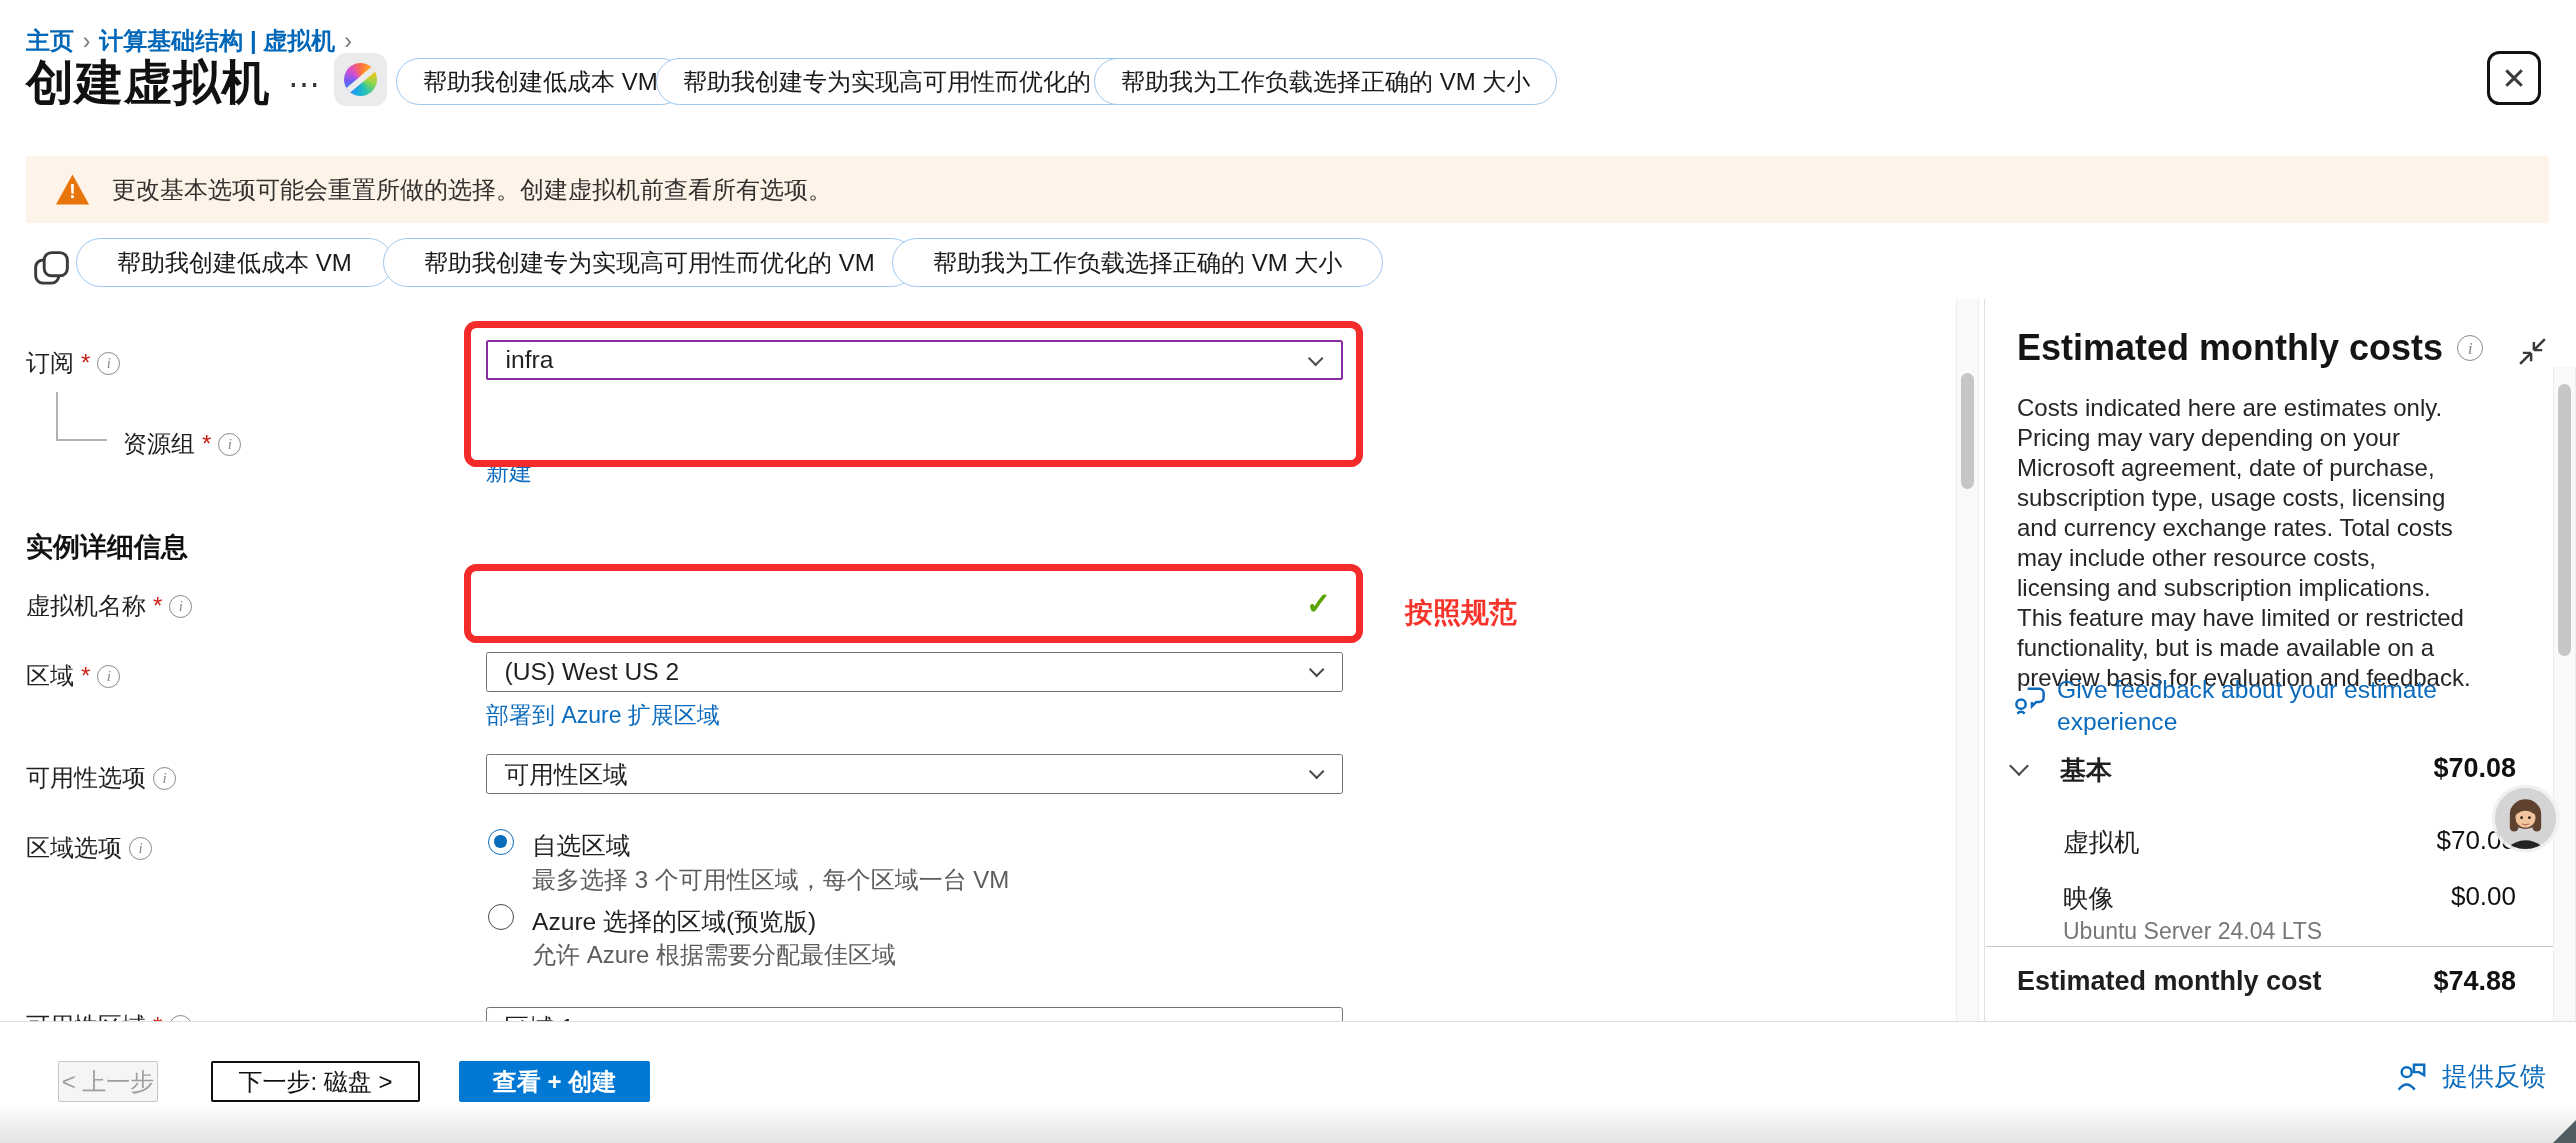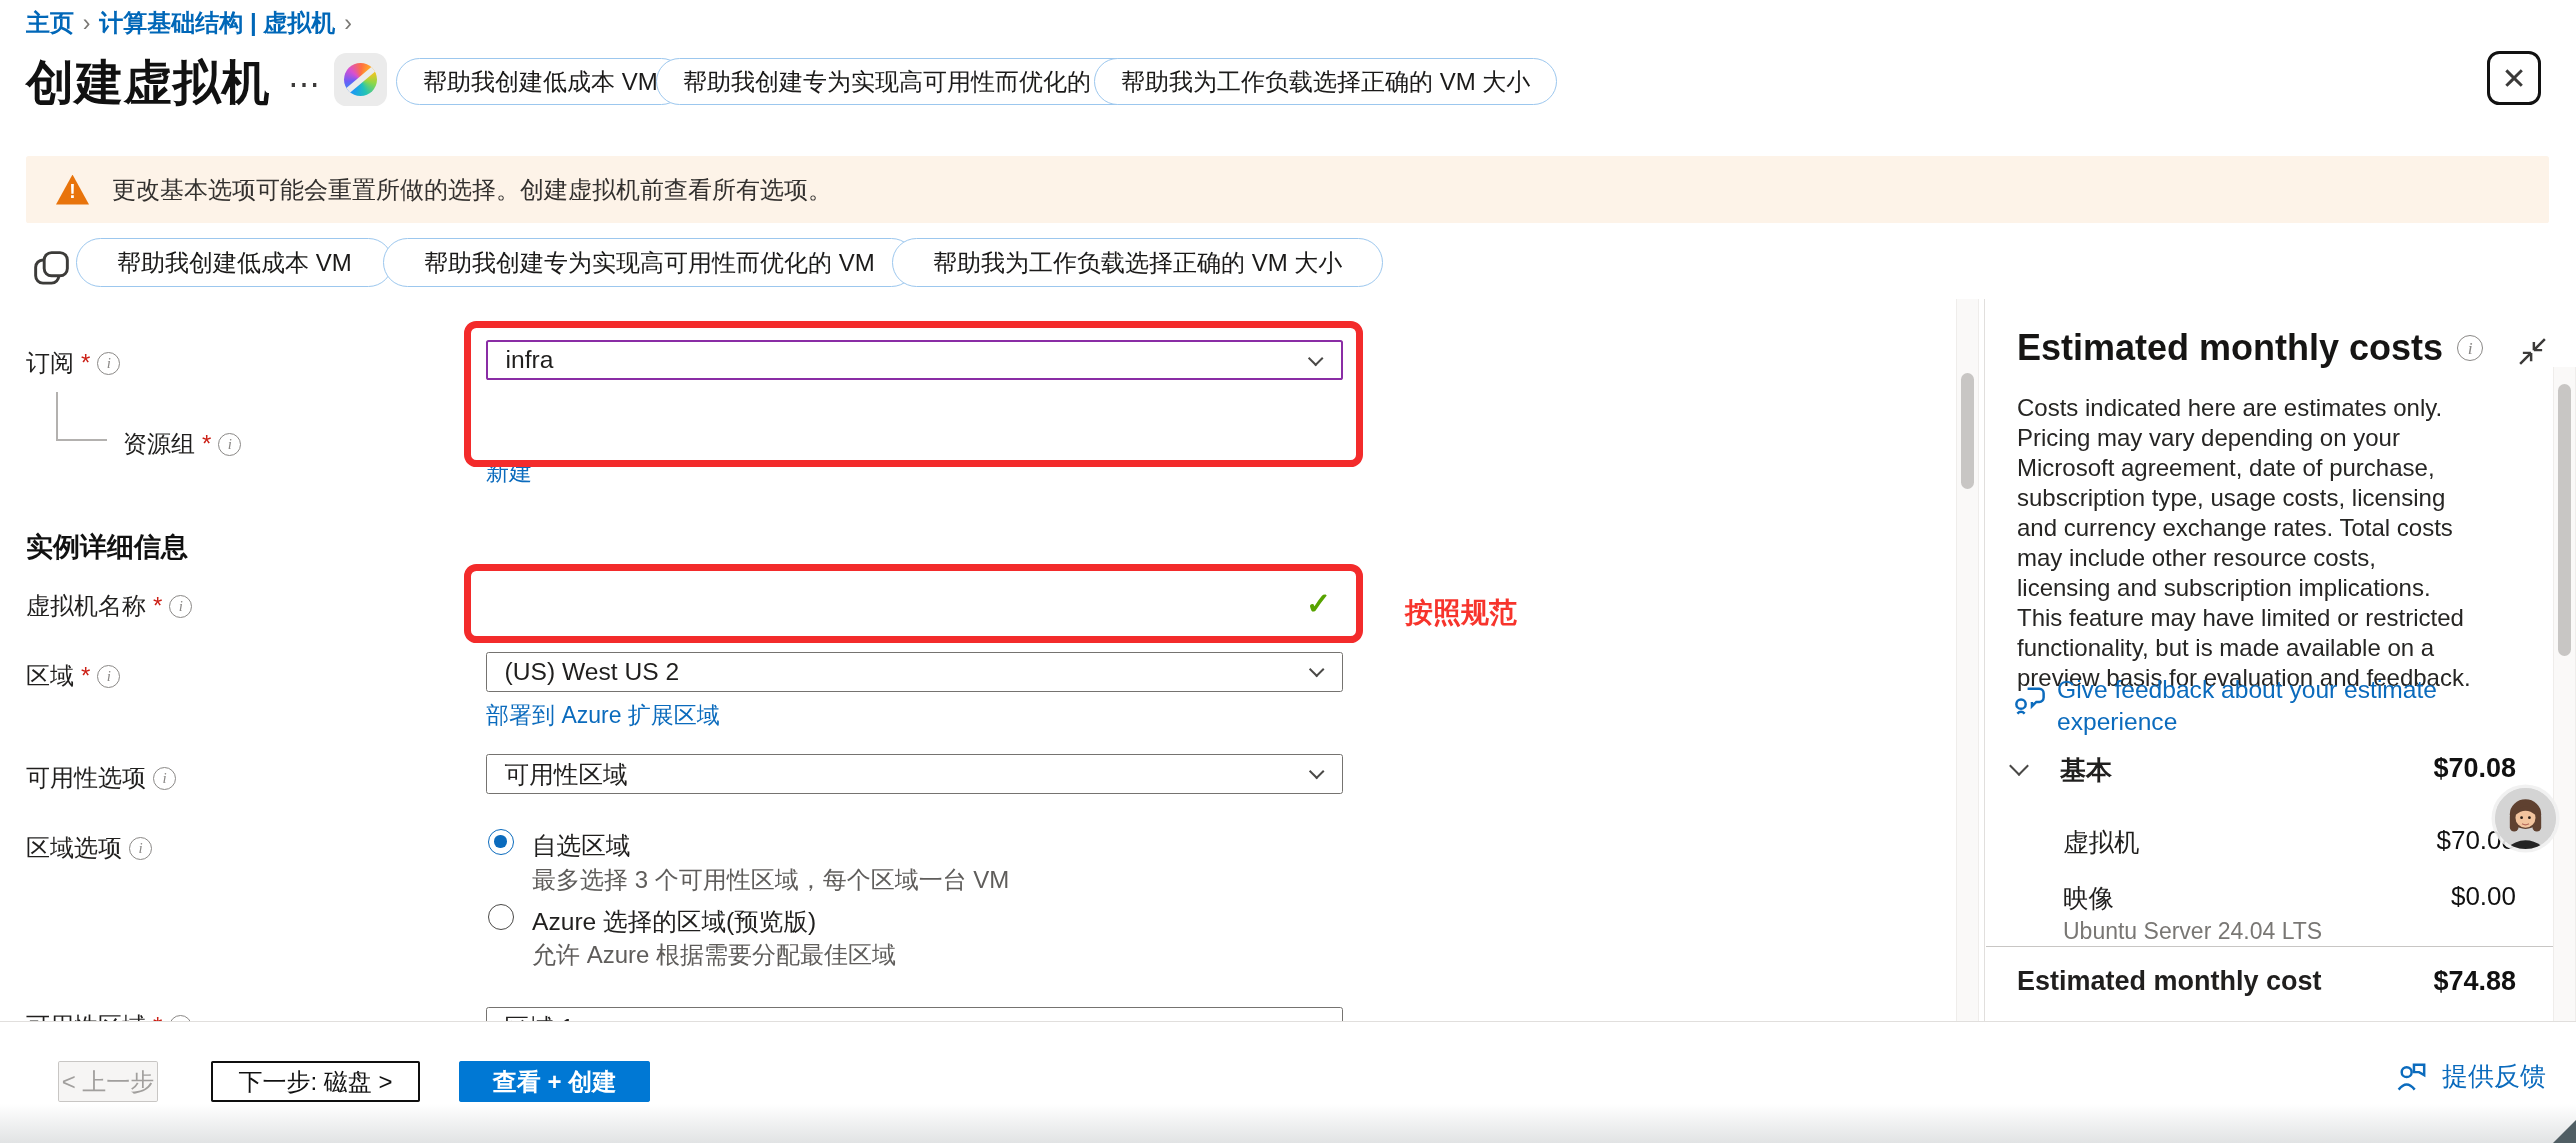--- a/index.html
+++ b/index.html
@@ -82,21 +82,21 @@
   svg { display:block; }
   .clip-area { position:absolute; left:0; top:0; width:2576px; height:1021px; overflow:hidden; }
 </style>
 </head>
 <body>
 
 <div id="app">
 
   <div class="clip-area">
 
-    <div class="abs" style="left:26px; top:7px; display:flex; align-items:center;">
+    <div class="abs" style="left:26px; top:25px; display:flex; align-items:center;">
       <span class="crumb">主页</span>
       <span class="crumb-sep">›</span>
       <span class="crumb">计算基础结构 | 虚拟机</span>
       <span class="crumb-sep">›</span>
     </div>
 
     <div class="abs page-title" style="left:26px; top:51px;text-align:right;">创建虚拟机</div>
     <div class="abs more-btn" style="left:288px; top:65px;">⋯</div>
     <div class="abs copilot-tile" style="left:334px; top:53px;">
       <div class="copilot-logo"></div>

